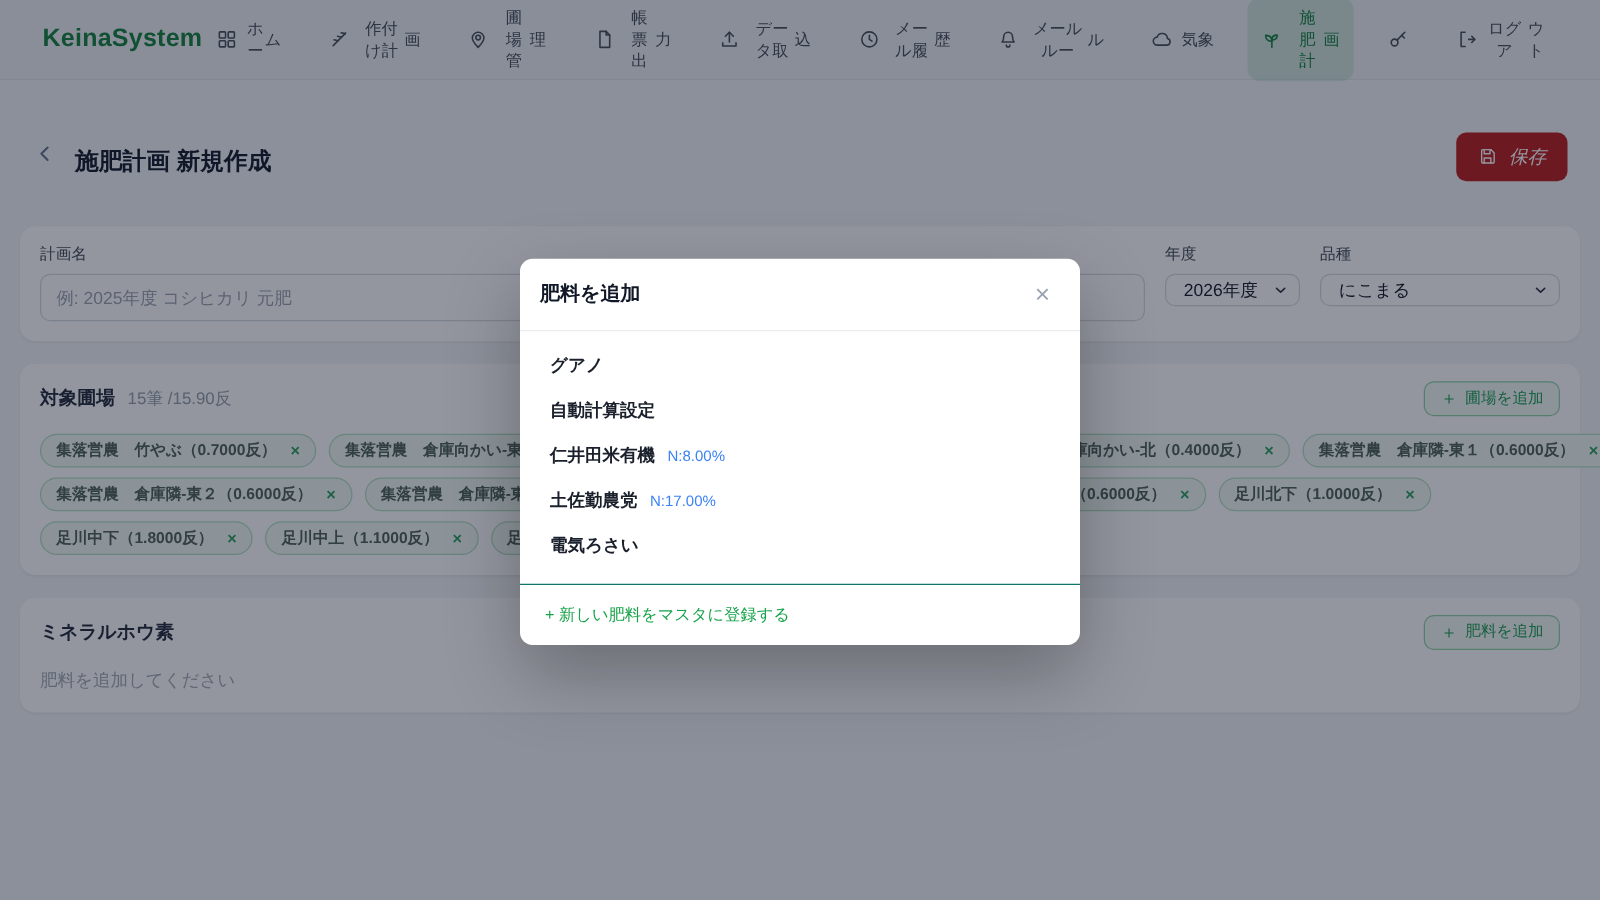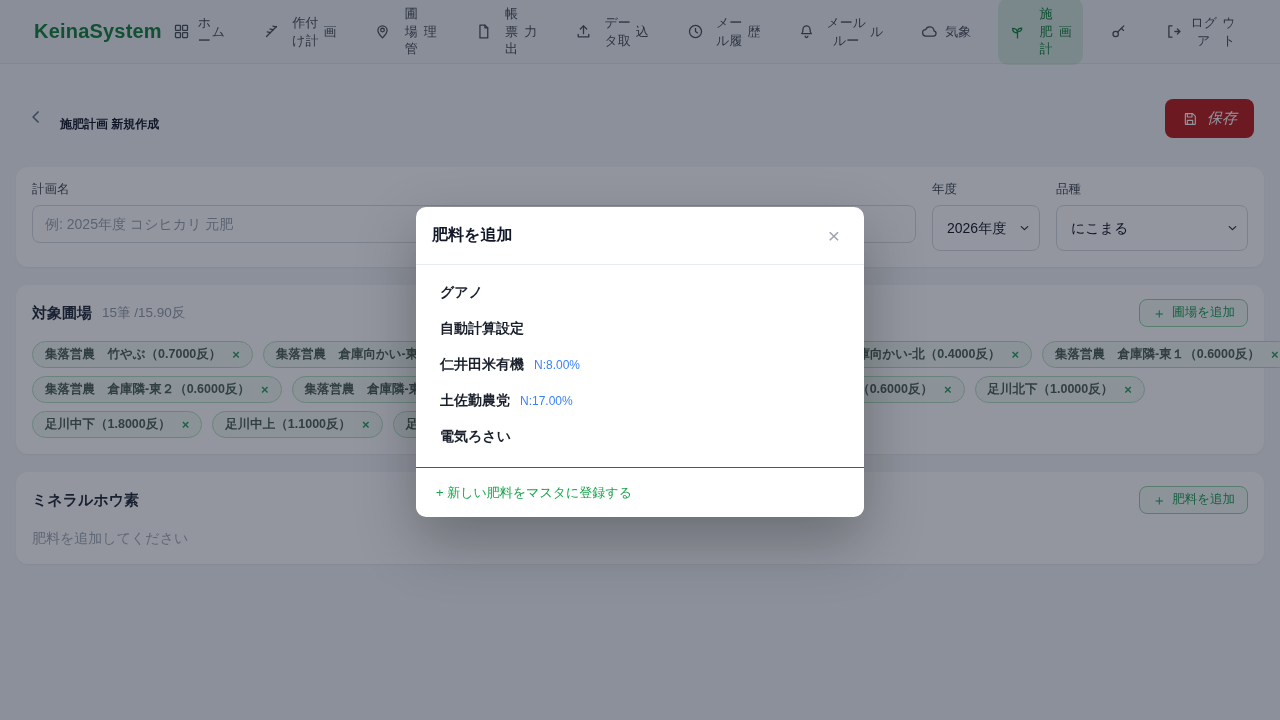--- a/index.html
+++ b/index.html
@@ -16,38 +16,38 @@
   .nav-item.active { background: rgba(22,163,74,.13); color: #15803d; }
   .nav-icon { display: block; }
   .nav-icon svg { width: 17px; height: 17px; display: block; }
   .nav-label { display: flex; flex-direction: row; align-items: center; line-height: 1.35; text-align: center; }
 
   
   .page { padding: 0 16px; }
   .page-header { display: flex; align-items: center; margin: 32px 10px 26px 10px; }
   .back-btn { color: #64748b; margin-right: 14px; cursor: pointer; display: flex; }
   .back-btn svg { width: 20px; height: 20px; }
-  .page-title { font-size: 12px; font-weight: bold; color: #111827; margin-top: 20px; }
+  .page-title { font-size: 19px; font-weight: bold; color: #111827; margin-top: 20px; }
   .save-btn { margin-left: auto; background: #b91c1c; color: #fff; border: none; border-radius: 8px;
               padding: 10px 17px; font-size: 15px; display: flex; align-items: center; gap: 9px;
               cursor: pointer; font-family: inherit; font-style: italic; }
   .save-btn svg { width: 16px; height: 16px; }
 
   .card { background: #ffffff; border-radius: 12px; padding: 14px 16px 16px;
           box-shadow: 0 1px 2px rgba(16,24,40,.05); margin-bottom: 18px; }
 
   
   .form-row { display: flex; gap: 16px; align-items: flex-start; }
   .field label { display: block; font-size: 12.5px; color: #3f4752; margin-bottom: 7px; }
   .field-plan { flex: 1; }
   .text-input { width: 100%; height: 38px; border: 1px solid #d6dade; border-radius: 8px;
                 padding: 0 12px; font-size: 14px; color: #111827; background: #fff; font-family: inherit; }
   .text-input::placeholder { color: #9aa3af; }
   .select-wrap { position: relative; }
-  select { appearance: none; -webkit-appearance: none; height: 46px; width: 100%;
+  select { appearance: none; -webkit-appearance: none; height: 26px; width: 100%;
            border: 1px solid #d6dade; border-radius: 8px; background: #fff; font-size: 14px;
            padding: 0 30px 0 14px; color: #111827; font-family: inherit; cursor: pointer; }
   .field-year .select-wrap { width: 108px; }
   .field-variety .select-wrap { width: 192px; }
   .sel-caret { position: absolute; right: 9px; top: 50%; transform: translateY(-50%);
                pointer-events: none; color: #2b3440; display: flex; }
   .sel-caret svg { width: 13px; height: 13px; }
 
   
   .card-head { display: flex; align-items: center; }

